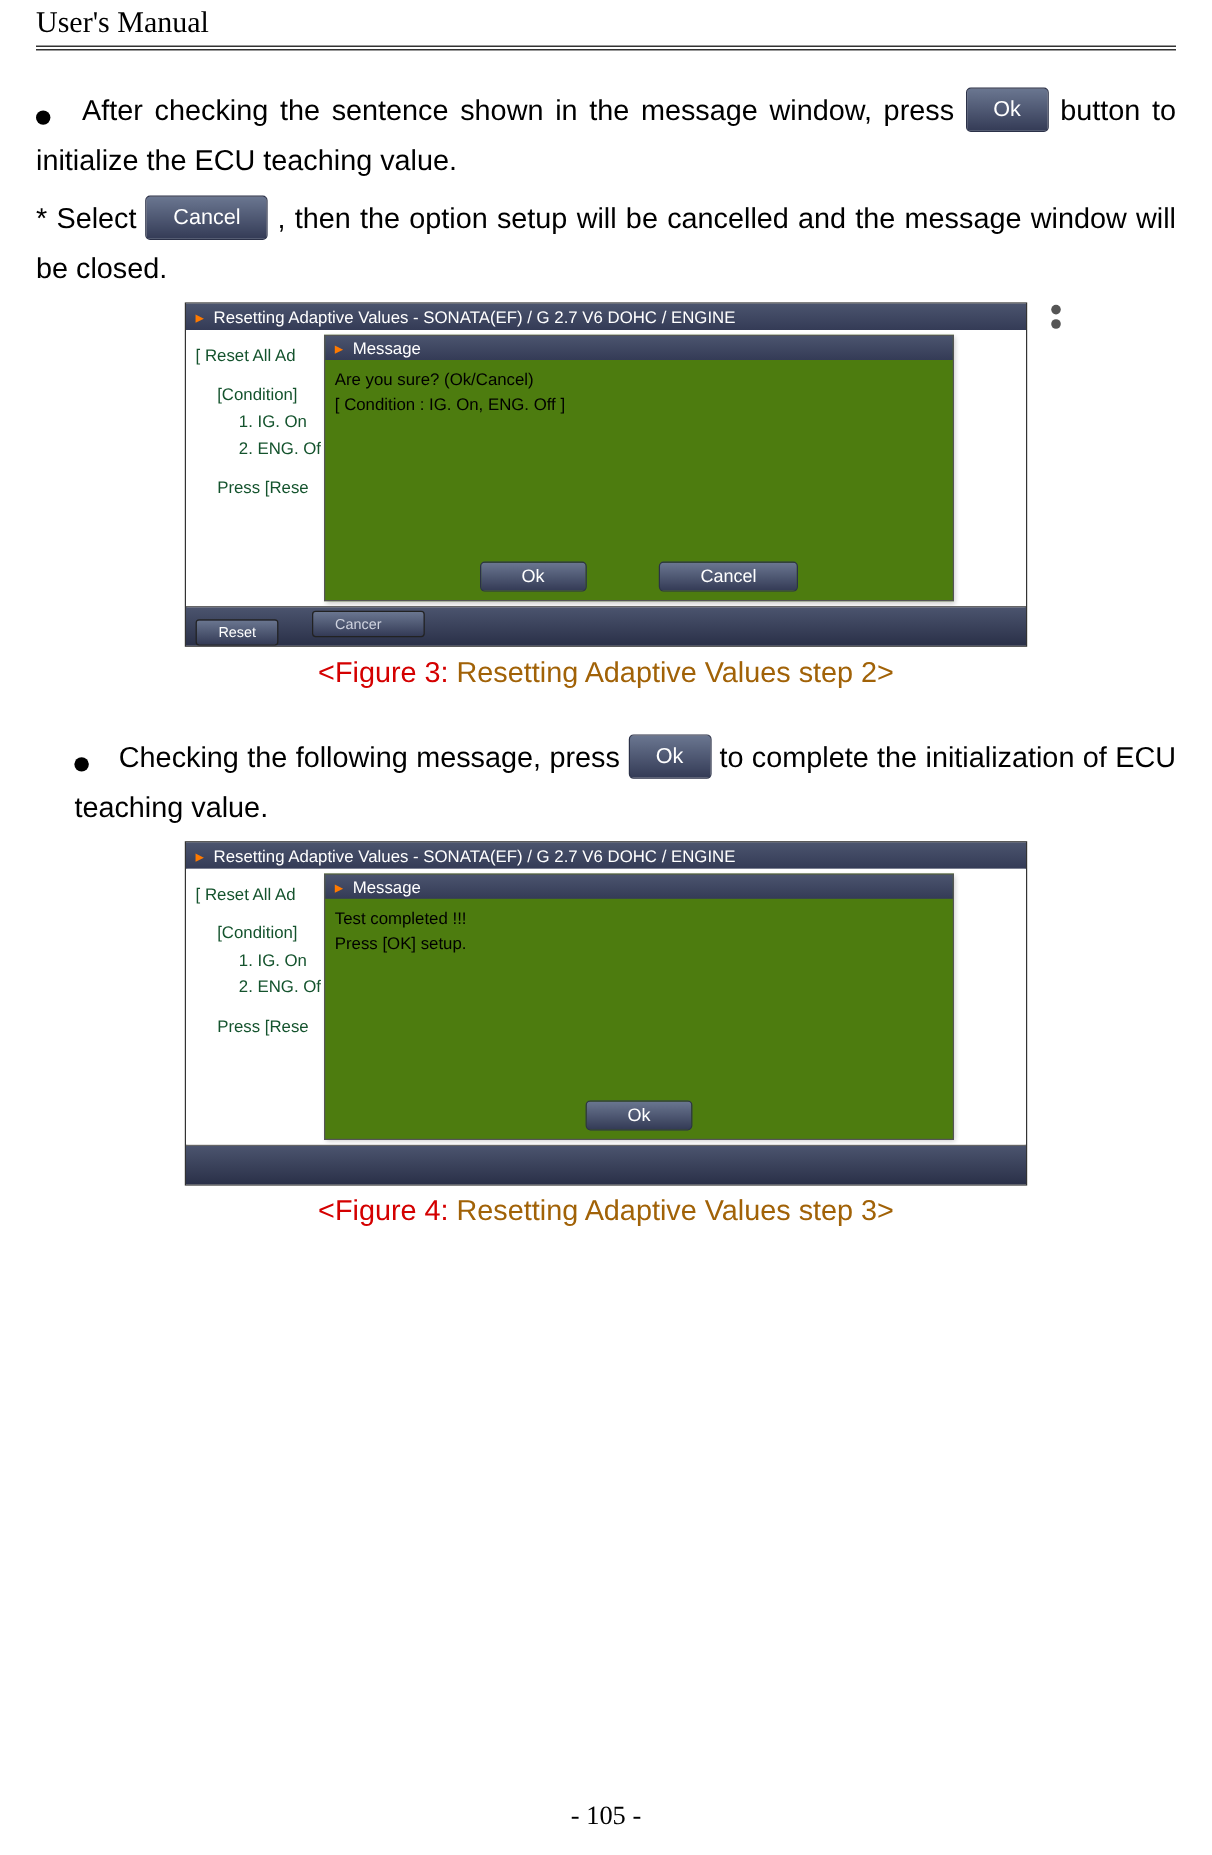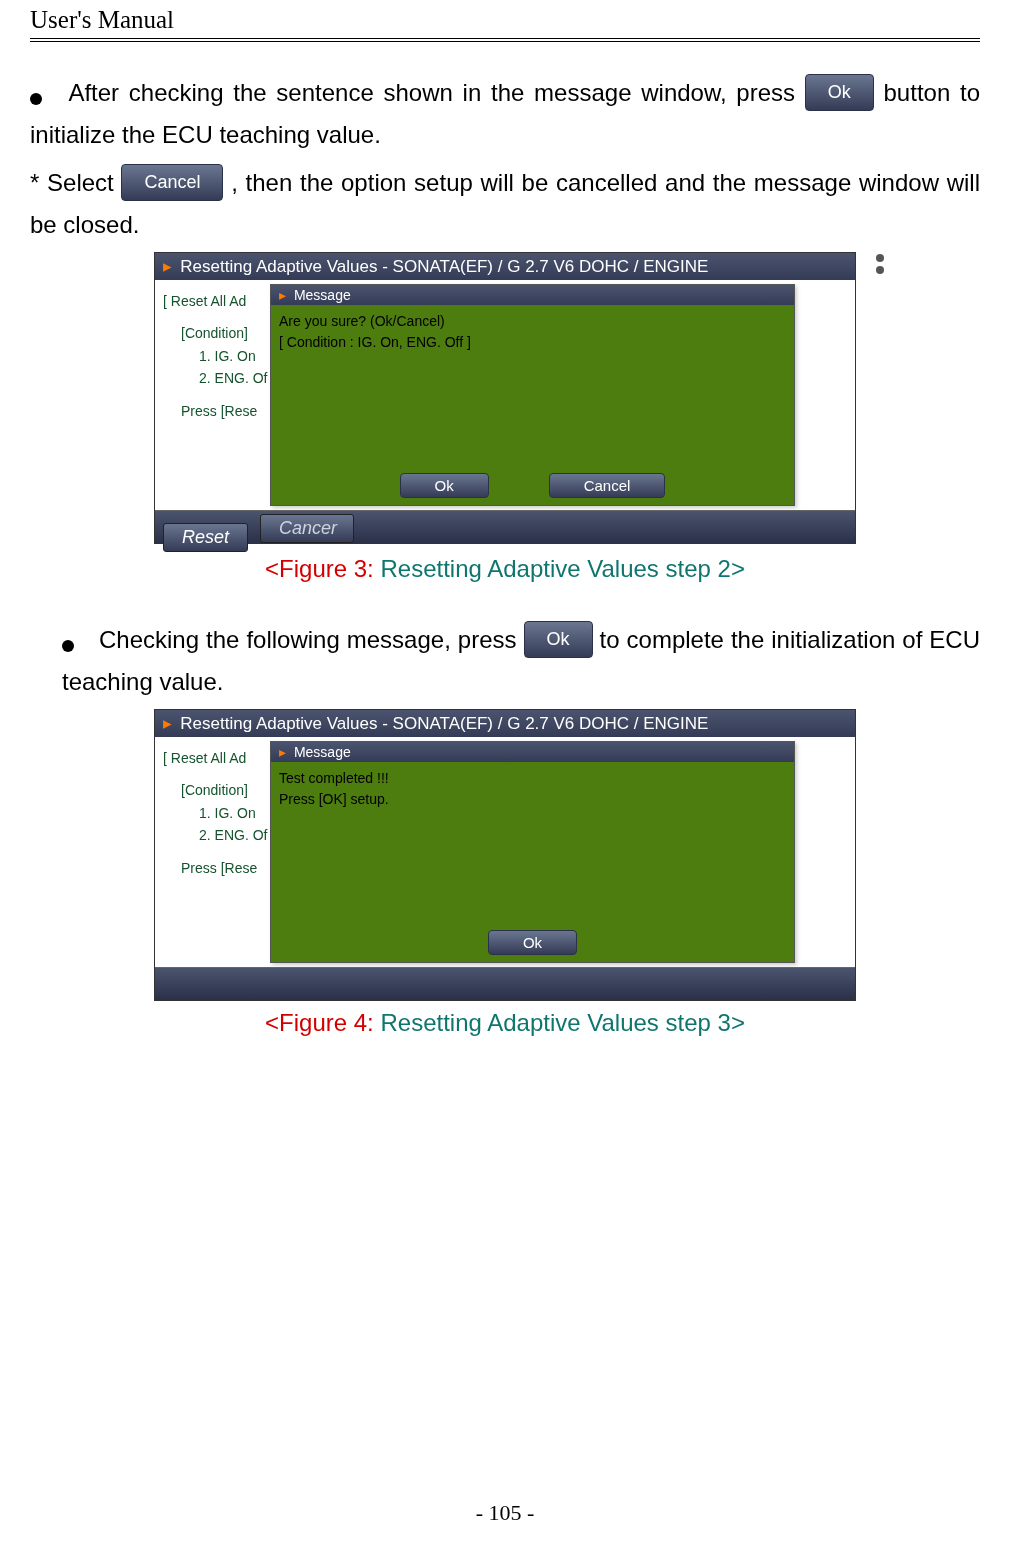--- a/index.html
+++ b/index.html
@@ -65,38 +65,38 @@
     text-align: center;
     margin-top: 6px;
   }
   .fig-caption {
     font-size: 24px;
     margin-top: 8px;
     margin-bottom: 36px;
     text-align: center;
   }
   .fig-num { color: #d40000; }
-  .fig-caption-text { color: #0f766e; }
+  .fig-caption-text { color: #a16207; }
 
   
   .app-window {
     display: inline-block;
     text-align: left;
     width: 700px;
     border: 1px solid #333;
     background: #fff;
     font-family: Verdana, Arial, sans-serif;
     font-size: 14px;
     box-shadow: 0 0 0 1px #888 inset;
   }
   .app-titlebar {
     background: linear-gradient(#4b546e, #343b56);
     color: #fff;
     padding: 3px 8px;
-    font-size: 17px;
+    font-size: 14px;
   }
   .app-titlebar .tri {
     color: #ff7a00;
     margin-right: 4px;
   }
   .app-content {
     position: relative;
     height: 230px;
     background: #fff;
     overflow: hidden;
@@ -152,26 +152,25 @@
   .app-bottombar {
     background: linear-gradient(#4b546e, #2a3048);
     height: 32px;
     position: relative;
     border-top: 1px solid #666;
   }
   .bottom-btn {
     display: inline-block;
     background: linear-gradient(#6a7690, #343b56);
     color: #fff;
-    font-size: 18px;
+    font-size: 12px;
     padding: 3px 18px;
     border-radius: 3px;
     border: 1px solid #222;
-    margin: 3px 0 0 8px;
-    font-style: italic;
+    margin: 3px 16px 0 8px;
   }
   .bottom-btn.cancel-cut {
     background: linear-gradient(#6a7690, #343b56);
     color: #cfd3df;
     width: 56px;
     text-align: left;
     overflow: hidden;
   }
   .scroll-dots {
     position: absolute;

